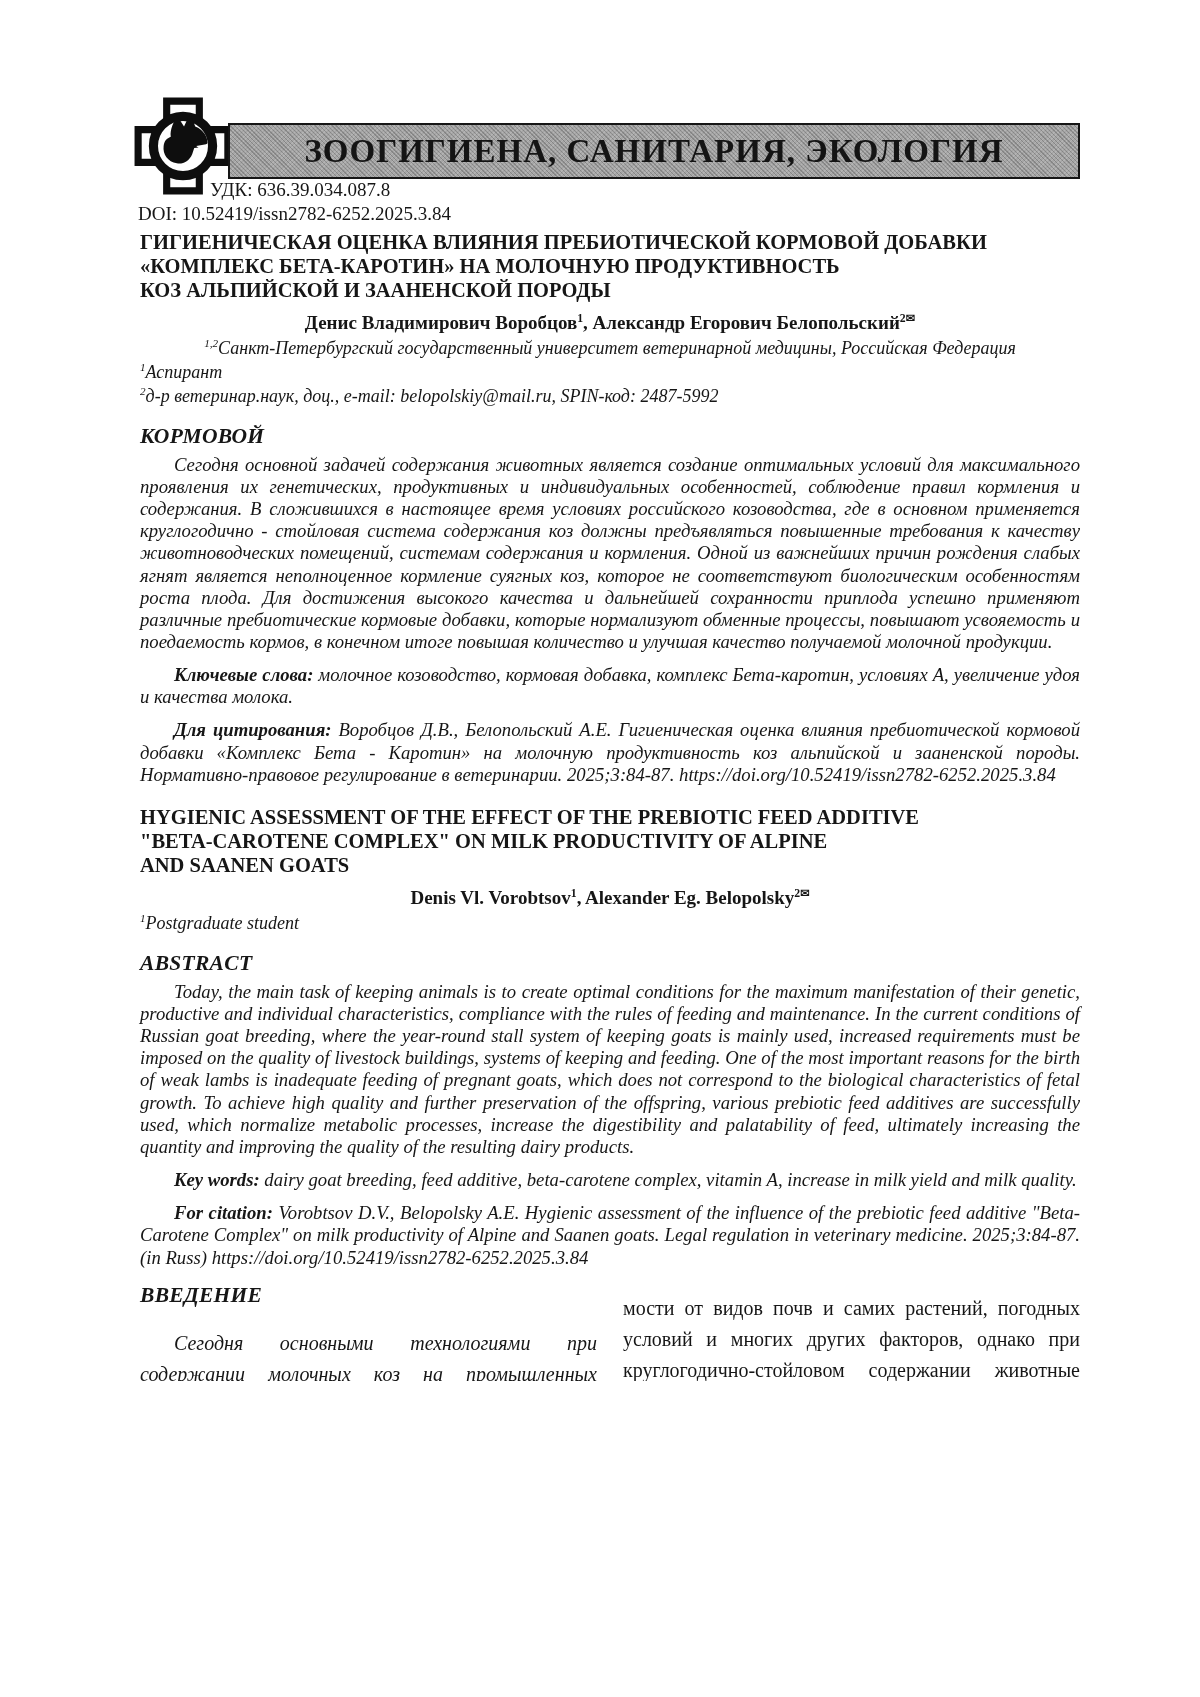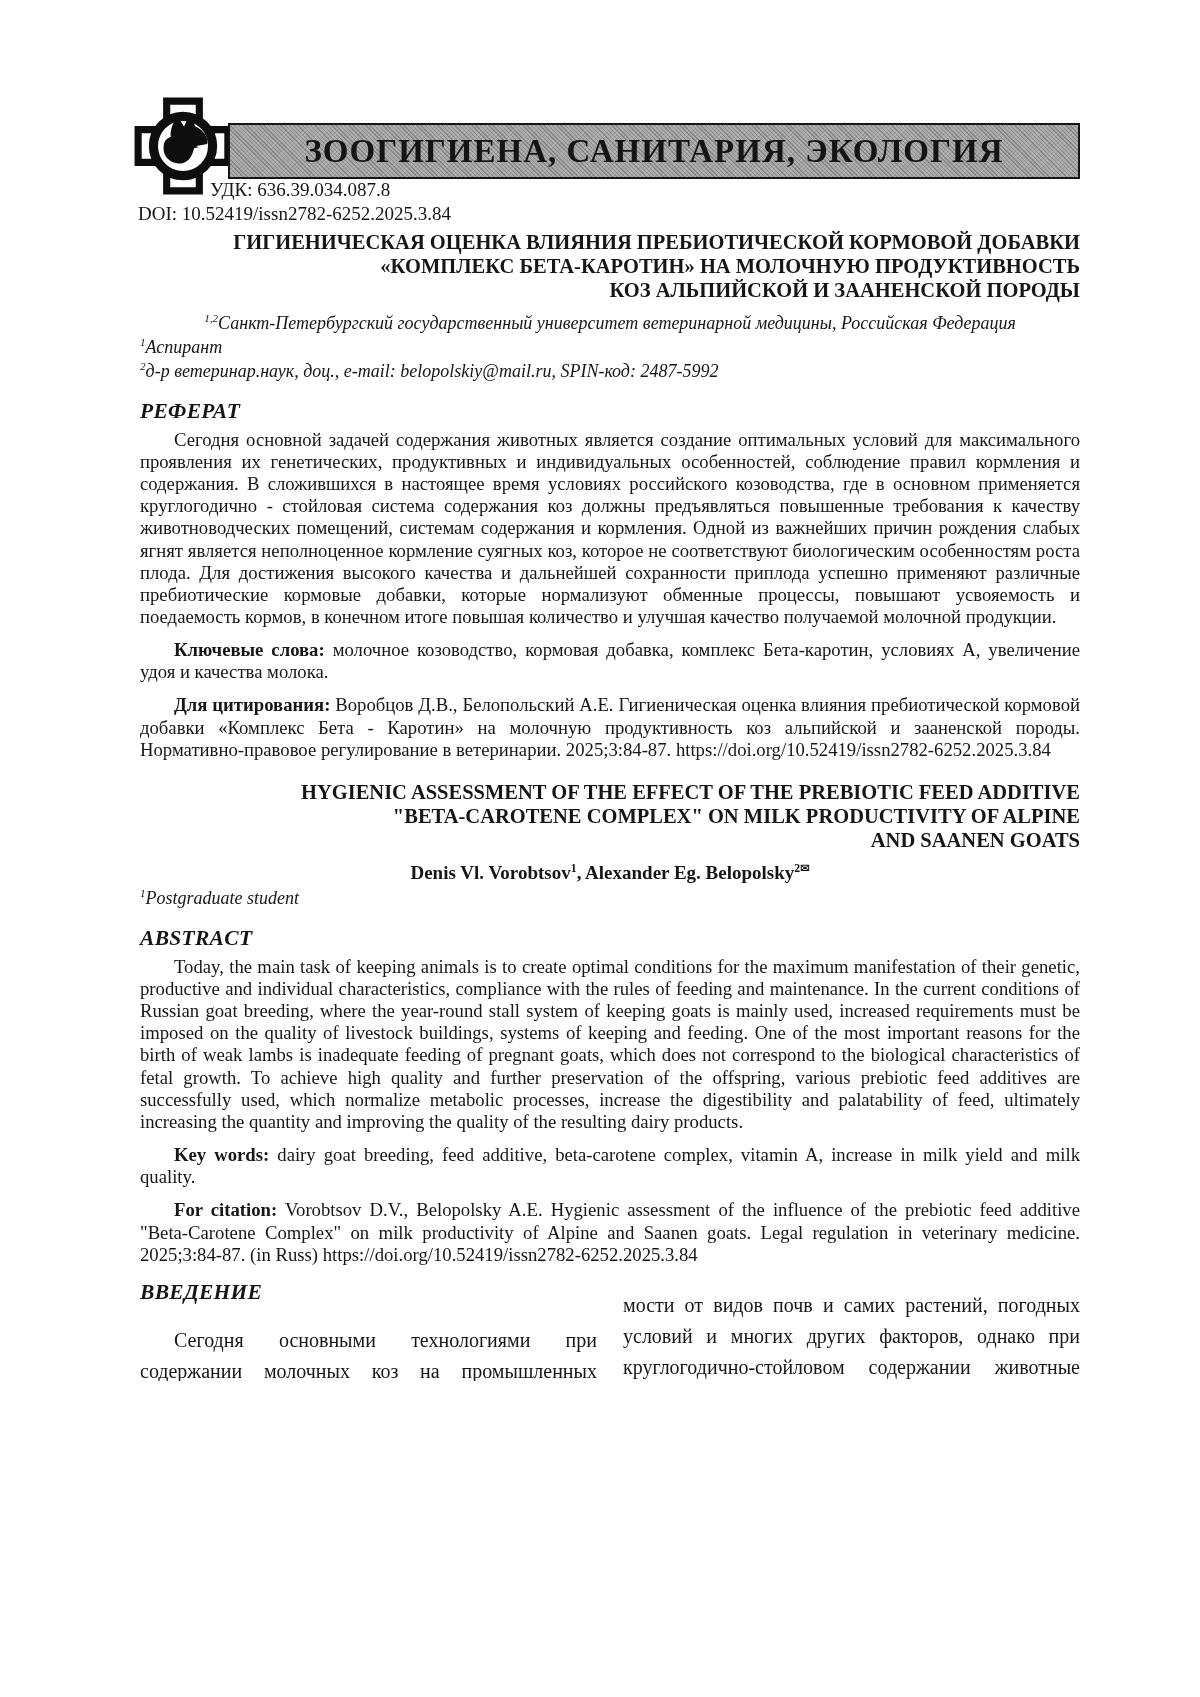--- a/index.html
+++ b/index.html
@@ -28,42 +28,42 @@
     display:flex;align-items:center;justify-content:center;
   }
   .banner span{
     font-weight:bold;font-size:33px;letter-spacing:1px;color:#141414;
     white-space:nowrap;
   }
   .udk{position:absolute;left:70px;top:84px;font-size:19px;}
   .doi{position:absolute;left:-2px;top:108px;font-size:19px;}
   
   .title{
-    text-align:right;font-weight:bold;font-size:20.5px;line-height:1.17;
+    text-align:left;font-weight:bold;font-size:20.5px;line-height:1.17;
     margin:8px 0 9px;
   }
   .title-en{margin-top:20px;}
   .authors{
     text-align:center;font-weight:bold;font-size:19px;margin:0 0 3px;
   }
   .affil{font-style:italic;font-size:18px;line-height:1.33;margin:0;}
   .affil.center{text-align:center;}
   sup{font-size:.62em;line-height:0;}
   .mail{font-size:.95em;}
   
   h2{
     font-weight:bold;font-style:italic;font-size:21.5px;
     margin:15px 0 5px;letter-spacing:.3px;
   }
   
   .body{
     font-size:18.7px;line-height:1.185;margin:0 0 0;
     text-align:justify;
   }
-  .indent{text-indent:34px;}
+  .indent{text-indent:34px;font-style:italic;}
   .gap{margin-top:11px;}
   .body b{font-weight:bold;}
   
   .twocol{display:flex;gap:26px;margin-top:4px;}
   .col{flex:1;min-width:0;}
   .intro{
     font-size:20px;line-height:1.55;text-align:justify;text-align-last:justify;
   }
   .col h2{margin-top:10px;}
   
@@ -97,26 +97,27 @@
     <div class="udk">УДК: 636.39.034.087.8</div>
     <div class="doi">DOI: 10.52419/issn2782-6252.2025.3.84</div>
   </div>
 
   <div class="title">
     <span>ГИГИЕНИЧЕСКАЯ ОЦЕНКА ВЛИЯНИЯ ПРЕБИОТИЧЕСКОЙ КОРМОВОЙ ДОБАВКИ</span><br>
     <span>«КОМПЛЕКС БЕТА-КАРОТИН» НА МОЛОЧНУЮ ПРОДУКТИВНОСТЬ</span><br>
     <span>КОЗ АЛЬПИЙСКОЙ И ЗААНЕНСКОЙ ПОРОДЫ</span>
   </div>
 
+  <p class="authors"><span>Денис Владимирович Воробцов</span><sup>1</sup><span>, </span><span>Александр Егорович Белопольский</span><sup><span>2</span><span class="mail">✉</span></sup></p>
 
   <p class="affil center"><sup>1,2</sup><span>Санкт-Петербургский государственный университет ветеринарной медицины, Российская Федерация</span></p>
   <p class="affil"><sup>1</sup><span>Аспирант</span></p>
   <p class="affil"><sup>2</sup><span>д-р ветеринар.наук, доц., e-mail: belopolskiy@mail.ru, SPIN-код: 2487-5992</span></p>
 
-  <h2>РЕФЕРАТ</h2>
+  <h2>КОРМОВОЙ</h2>
   <p class="body indent">Сегодня основной задачей содержания животных является создание оптимальных условий для максимального проявления их генетических, продуктивных и индивидуальных особенностей, соблюдение правил кормления и содержания. В сложившихся в настоящее время условиях российского козоводства, где в основном применяется круглогодично - стойловая система содержания коз должны предъявляться повышенные требования к качеству животноводческих помещений, системам содержания и кормления. Одной из важнейших причин рождения слабых ягнят является неполноценное кормление суягных коз, которое не соответствуют биологическим особенностям роста плода. Для достижения высокого качества и дальнейшей сохранности приплода успешно применяют различные пребиотические кормовые добавки, которые нормализуют обменные процессы, повышают усвояемость и поедаемость кормов, в конечном итоге повышая количество и улучшая качество получаемой молочной продукции.</p>
 
   <p class="body indent gap"><b>Ключевые слова:</b><span> молочное козоводство, кормовая добавка, комплекс Бета-каротин, условиях А, увеличение удоя и качества молока.</span></p>
 
   <p class="body indent gap"><b>Для цитирования:</b><span> Воробцов Д.В., Белопольский А.Е. Гигиеническая оценка влияния пребиотической кормовой добавки «Комплекс Бета - Каротин» на молочную продуктивность коз альпийской и зааненской породы. Нормативно-правовое регулирование в ветеринарии. 2025;3:84-87. https://doi.org/10.52419/issn2782-6252.2025.3.84</span></p>
 
   <div class="title title-en">
     <span>HYGIENIC ASSESSMENT OF THE EFFECT OF THE PREBIOTIC FEED ADDITIVE</span><br>
     <span>"BETA-CAROTENE COMPLEX" ON MILK PRODUCTIVITY OF ALPINE</span><br>
     <span>AND SAANEN GOATS</span>

